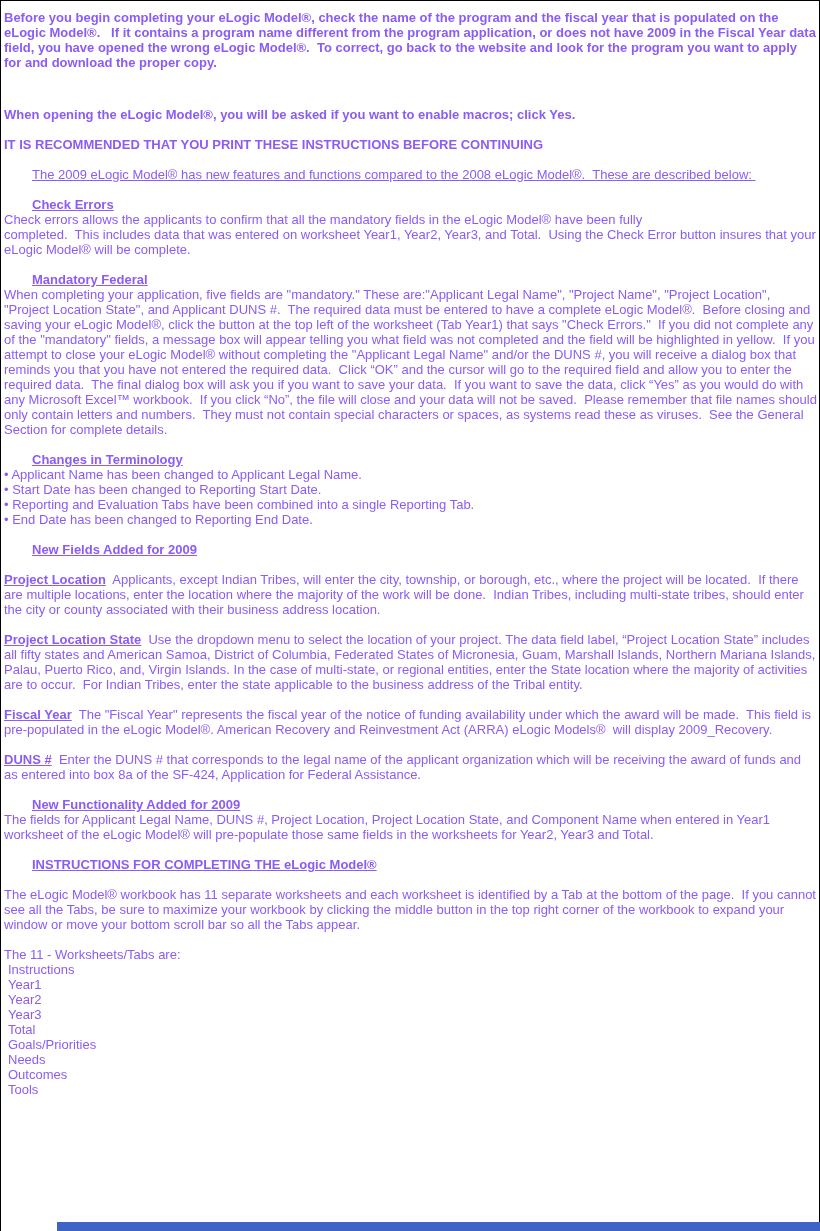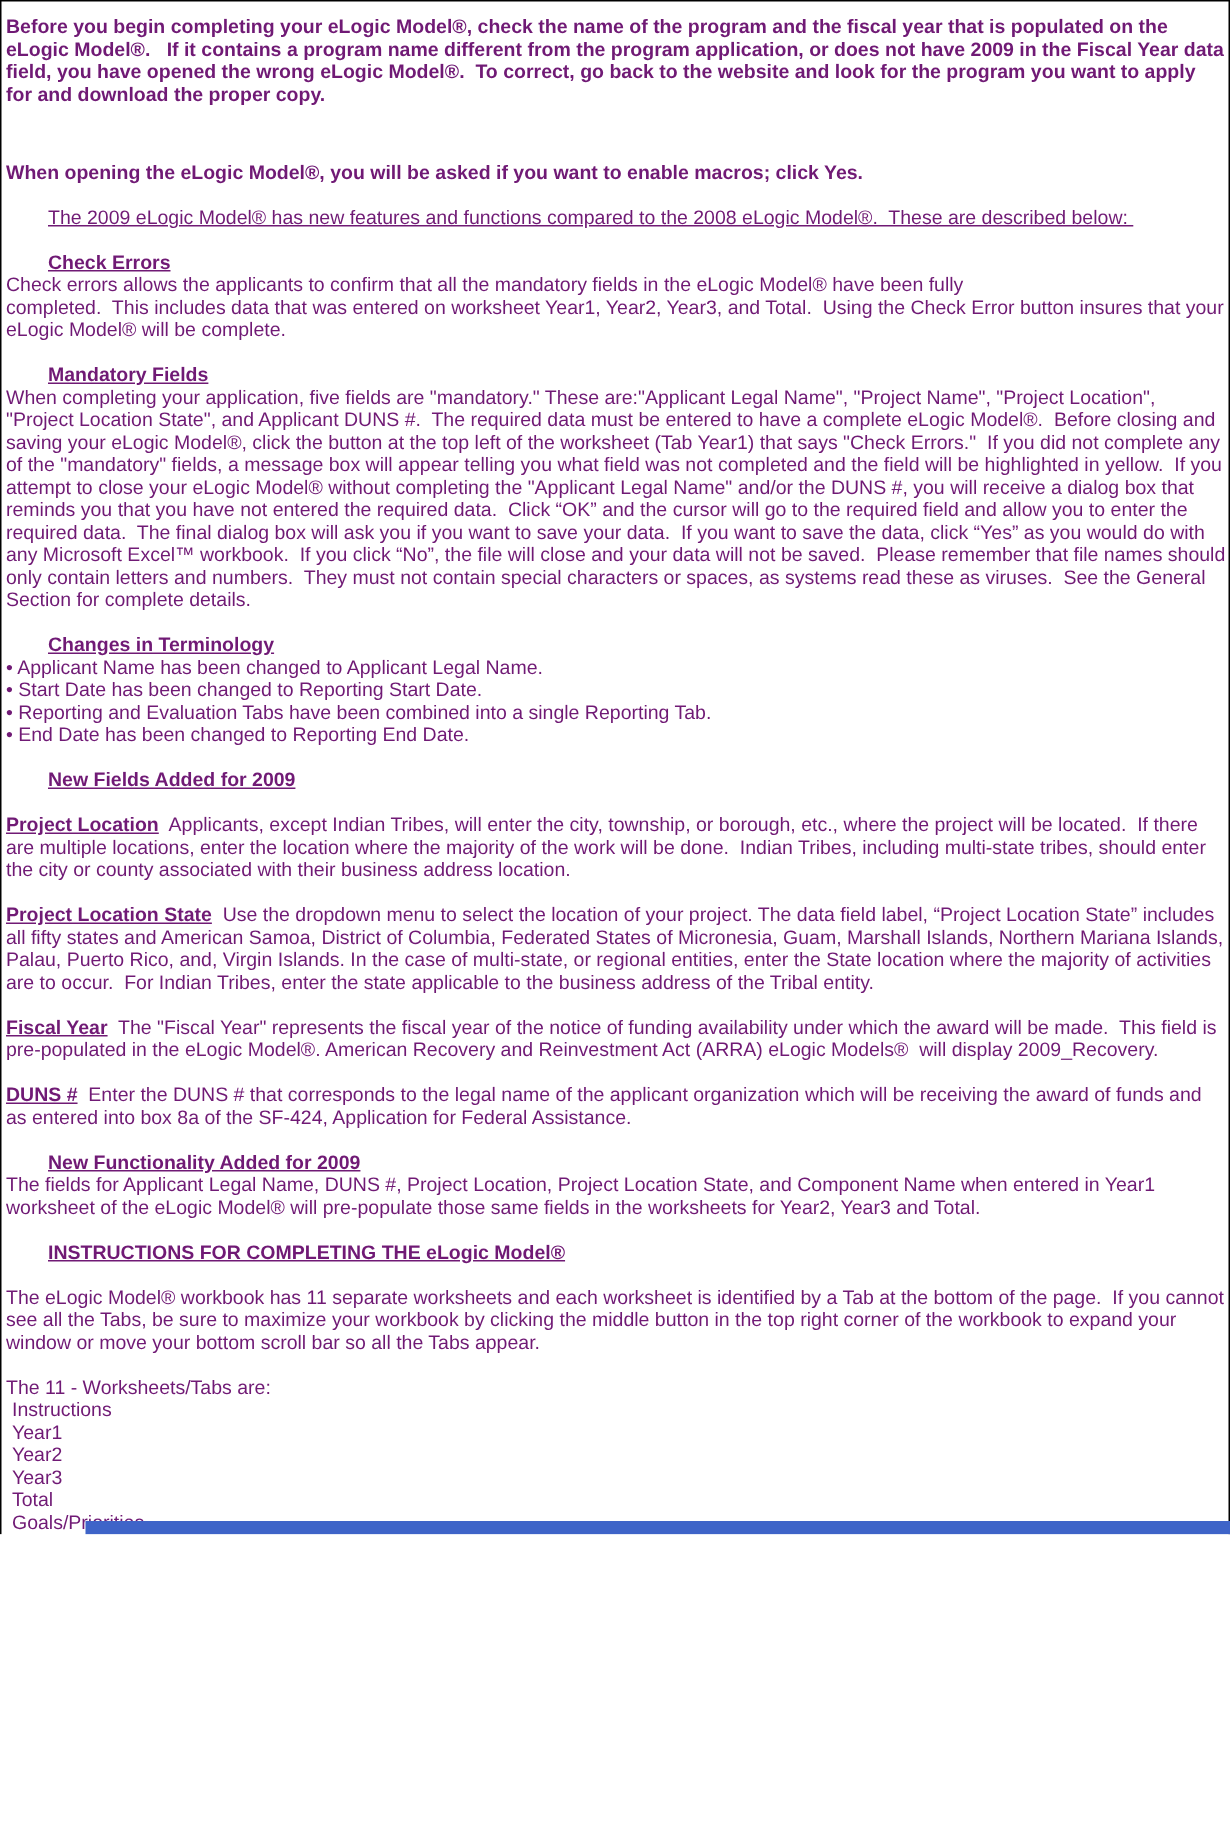--- a/index.html
+++ b/index.html
@@ -1,24 +1,24 @@
 <!DOCTYPE html>
 <html><head>
 <meta charset="utf-8">
 <style>
   html, body { margin: 0; padding: 0; background: #ffffff; }
   #screen {
     position: relative;
     width: 820px;
-    height: 1023px;
+    height: 1231px;
     background: #ffffff;
     font-family: "Liberation Sans", sans-serif;
     font-size: 13px;
     line-height: 15px;
-    color: #701a75;
+    color: #8b5cf6;
     overflow: hidden;
   }
   .page {
     position: absolute;
     inset: 0;
     box-sizing: border-box;
     border-top: 1px solid #000;
     border-left: 1px solid #000;
     border-right: 1px solid #000;
     padding: 9px 2px 0 3px;
@@ -42,28 +42,29 @@
 </head>
 <body>
 
 <div id="screen">
   <div class="page">
 
     <div class="blk b">Before you begin completing your eLogic Model®, check the name of the program and the fiscal year that is populated on the eLogic Model®.   If it contains a program name different from the program application, or does not have 2009 in the Fiscal Year data field, you have opened the wrong eLogic Model®.  To correct, go back to the website and look for the program you want to apply for and download the proper copy.</div>
 
     <div class="blk b mt-lg">When opening the eLogic Model®, you will be asked if you want to enable macros; click Yes.</div>
 
+    <div class="blk b mt">IT IS RECOMMENDED THAT YOU PRINT THESE INSTRUCTIONS BEFORE CONTINUING</div>
 
     <div class="blk u mt">The 2009 eLogic Model® has new features and functions compared to the 2008 eLogic Model®.  These are described below: </div>
 
     <div class="blk b u mt">Check Errors</div>
     <div class="blk">Check errors allows the applicants to confirm that all the mandatory fields in the eLogic Model® have been fully
 completed.  This includes data that was entered on worksheet Year1, Year2, Year3, and Total.  Using the Check Error button insures that your eLogic Model® will be complete.</div>
 
-    <div class="blk b u mt">Mandatory Fields</div>
+    <div class="blk b u mt">Mandatory Federal</div>
     <div class="blk">When completing your application, five fields are "mandatory." These are:"Applicant Legal Name", "Project Name", "Project Location", "Project Location State", and Applicant DUNS #.  The required data must be entered to have a complete eLogic Model®.  Before closing and saving your eLogic Model®, click the button at the top left of the worksheet (Tab Year1) that says "Check Errors."  If you did not complete any of the "mandatory" fields, a message box will appear telling you what field was not completed and the field will be highlighted in yellow.  If you attempt to close your eLogic Model® without completing the "Applicant Legal Name" and/or the DUNS #, you will receive a dialog box that reminds you that you have not entered the required data.  Click “OK” and the cursor will go to the required field and allow you to enter the required data.  The final dialog box will ask you if you want to save your data.  If you want to save the data, click “Yes” as you would do with any Microsoft Excel™ workbook.  If you click “No”, the file will close and your data will not be saved.  Please remember that file names should only contain letters and numbers.  They must not contain special characters or spaces, as systems read these as viruses.  See the General Section for complete details.</div>
 
     <div class="blk b u mt">Changes in Terminology</div>
     <div>
       <div class="blk">• Applicant Name has been changed to Applicant Legal Name.</div>
       <div class="blk">• Start Date has been changed to Reporting Start Date.</div>
       <div class="blk">• Reporting and Evaluation Tabs have been combined into a single Reporting Tab.</div>
       <div class="blk">• End Date has been changed to Reporting End Date.</div>
     </div>
 

